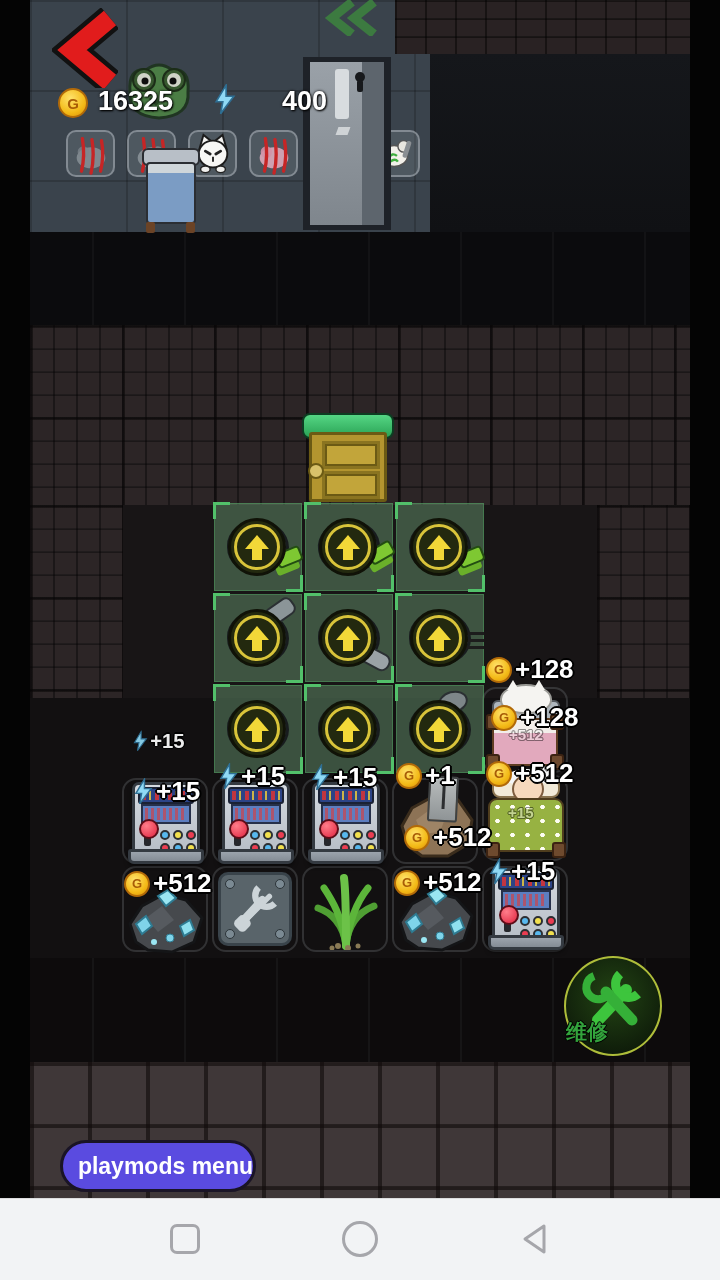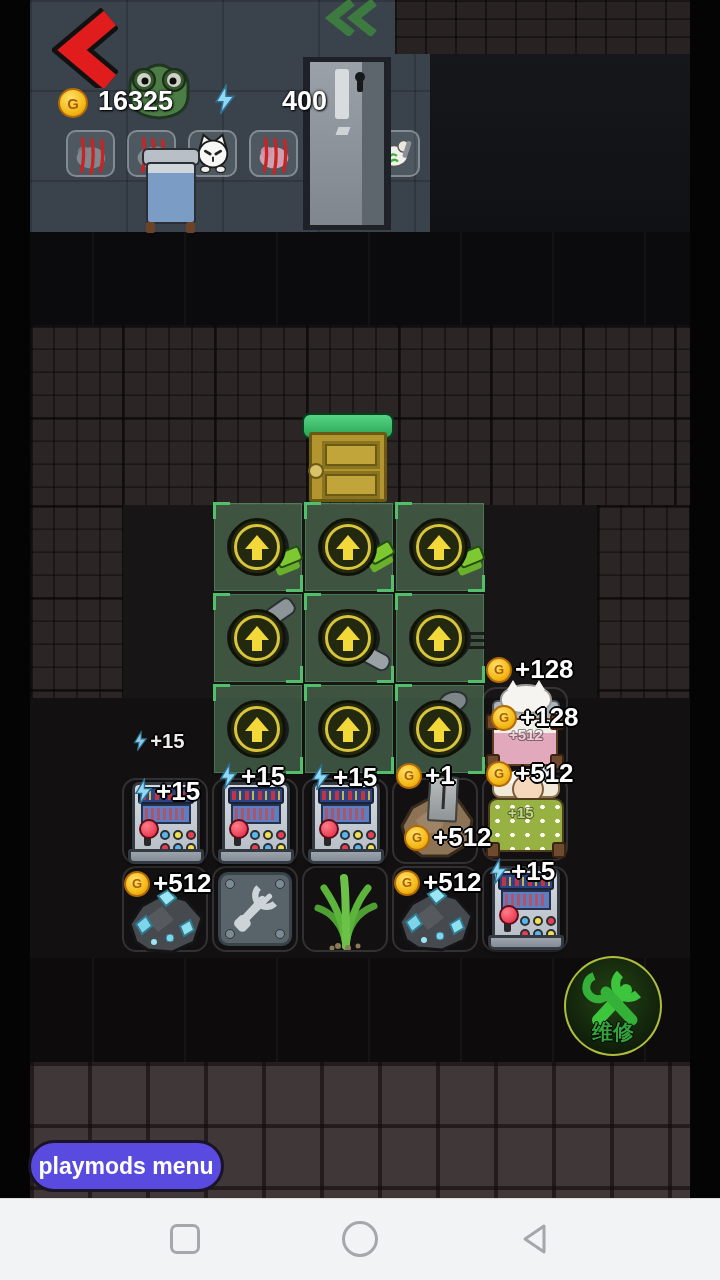--- a/index.html
+++ b/index.html
@@ -157,31 +157,31 @@
     border:3px solid #39434a;border-radius:10px;box-sizing:border-box;z-index:4;}
   .toolstile .bolt-dot{position:absolute;width:8px;height:8px;border-radius:50%;background:#7b8a93;border:1px solid #2c3439;}
   .sign{position:absolute;left:428px;top:776px;width:26px;height:42px;z-index:5;
     background:linear-gradient(#b9bdbd,#8f9496);border:2px solid #3f4243;border-radius:3px;transform:rotate(3deg);}
   .sign i{display:block;width:3px;height:26px;background:#2c2e30;margin:5px auto 0;}
 
   
   .repair{left:564px;top:956px;width:98px;height:100px;border-radius:50%;z-index:7;
     background:radial-gradient(circle at 50% 40%,#234414,#0f1d0a 75%);
     border:2px solid #aebd3a;box-sizing:border-box;}
-  .repair .rlabel{position:absolute;left:0;right:0;bottom:8px;text-align:center;
+  .repair .rlabel{position:absolute;left:0;right:0;bottom:8px;text-align:left;
     color:#33a33c;font-size:21px;font-weight:bold;
     text-shadow:-1px 0 #000,1px 0 #000,0 -1px #000,0 1px #000;}
 
   
   .subtitle{left:0;top:1018px;width:720px;text-align:center;z-index:8;color:#fff;
     font-size:36px;font-weight:bold;letter-spacing:1px;
     text-shadow:-3px 0 #000,3px 0 #000,0 -3px #000,0 3px #000,-2px -2px #000,2px 2px #000,2px -2px #000,-2px 2px #000;}
-  .menubtn{left:28px;top:1140px;width:196px;height:52px;border-radius:26px;z-index:9;
+  .menubtn{left:60px;top:1140px;width:196px;height:52px;border-radius:26px;z-index:9;
     background:#5a4be0;border:3px solid #1a1426;box-sizing:border-box;
-    display:flex;align-items:center;justify-content:center;
+    display:flex;align-items:center;justify-content:flex-end;
     color:#fff;font-size:23px;font-weight:bold;}
   .navbar{left:0;top:1198px;width:720px;height:82px;background:#f2f3f5;z-index:10;border-top:1px solid #dcdcde;}
   .nav-square{position:absolute;left:170px;top:25px;width:30px;height:30px;border:3px solid #a6a6ab;border-radius:7px;box-sizing:border-box;}
   .nav-circle{position:absolute;left:342px;top:22px;width:36px;height:36px;border:3px solid #a6a6ab;border-radius:50%;box-sizing:border-box;}
   .nav-tri{position:absolute;left:518px;top:23px;width:34px;height:34px;}
 </style>
 </head>
 <body>
 
 <div class="screen">

